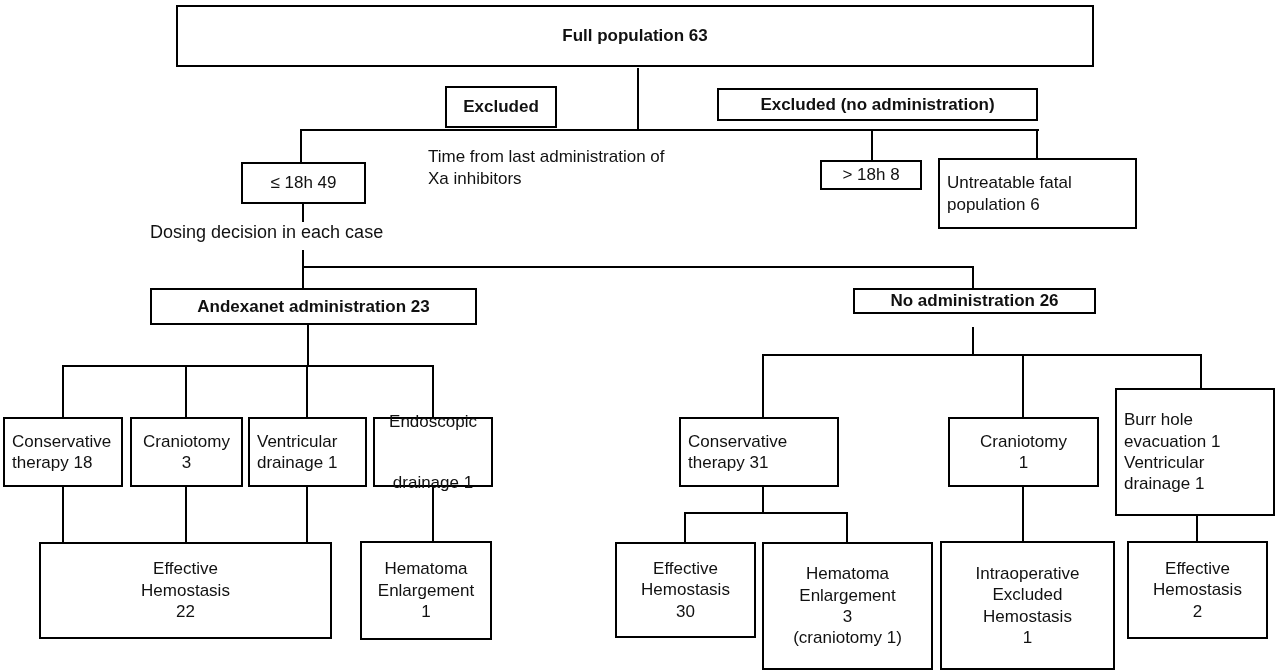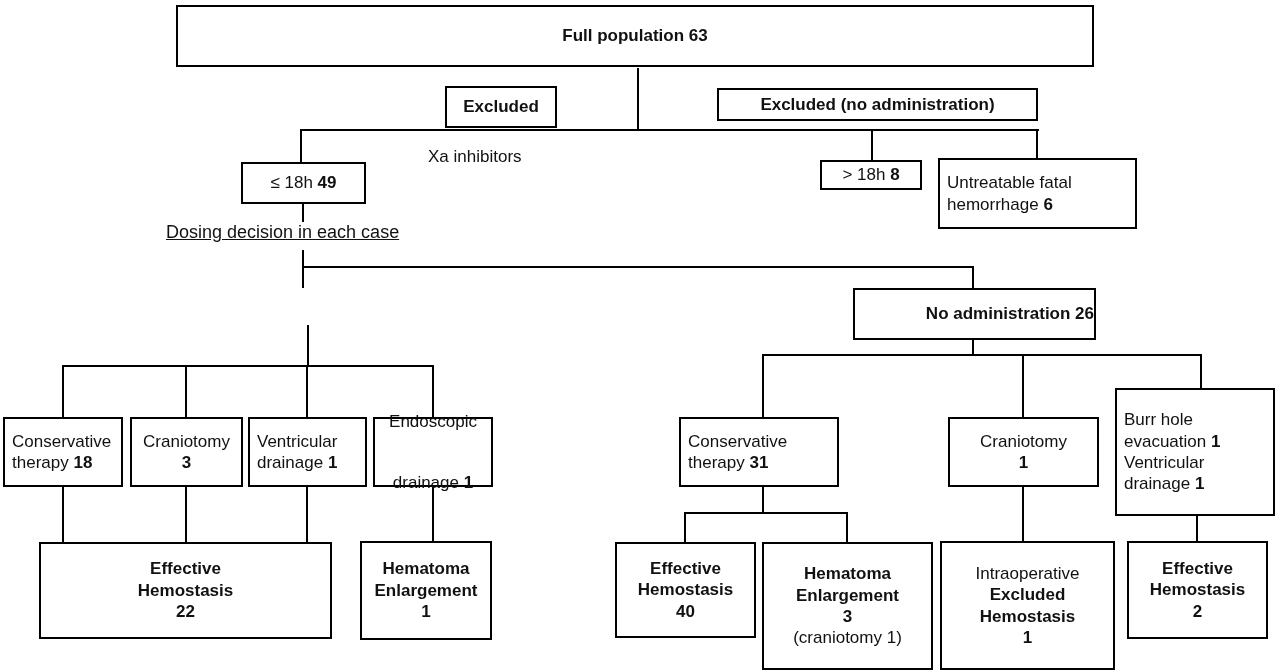--- a/index.html
+++ b/index.html
@@ -5,23 +5,23 @@
   html,body{margin:0;padding:0;background:#fff;}
   #stage{position:relative;width:1280px;height:671px;background:#ffffff;overflow:hidden;
          font-family:"Liberation Sans","DejaVu Sans",sans-serif;color:#111;}
   .line{position:absolute;background:#000;}
   .box{position:absolute;border:2px solid #000;background:#fff;box-sizing:border-box;
        display:flex;flex-direction:column;justify-content:center;
        font-size:17px;line-height:1.26;}
   .center{align-items:center;text-align:center;}
   .left{align-items:flex-start;text-align:left;padding-left:7px;padding-right:3px;}
   .bold{font-weight:bold;}
-  span.b{font-weight:bold;margin-top:48px;}
+  span.b{font-weight:normal;margin-top:48px;}
   .freetext{position:absolute;font-size:17px;line-height:1.3;}
-  .underline{text-decoration:underline;margin-left:16px;}
+  .underline{}
   .rich div{white-space:nowrap;}
 </style>
 </head>
 <body>
 
 <div id="stage">
 
   <div class="line" style="left:637px;top:68px;width:2px;height:62px;"></div>
   <div class="line" style="left:300px;top:129px;width:739px;height:2px;"></div>
   <div class="line" style="left:300px;top:129px;width:2px;height:34px;"></div>
@@ -62,37 +62,41 @@
   </div>
   <div class="box center bold" style="left:717px;top:88px;width:321px;height:33px;">
     <div>Excluded (no administration)</div>
   </div>
 
   <div class="box center rich" style="left:241px;top:162px;width:125px;height:42px;">
       <div><span>≤ 18h </span><span class="b">49</span></div>
     </div>
 
   <div class="freetext" style="left:428px;top:146px;">
+    <div>Time from last administration of</div>
     <div>Xa inhibitors</div>
   </div>
 
   <div class="box center rich" style="left:820px;top:160px;width:102px;height:30px;">
       <div><span>&gt; 18h </span><span class="b">8</span></div>
     </div>
 
   <div class="box left rich" style="left:938px;top:158px;width:199px;height:71px;">
       <div><span>Untreatable fatal</span></div>
-      <div><span>hemorrhage </span><span class="b">6</span></div>
+      <div><span>population </span><span class="b">6</span></div>
     </div>
 
   <div class="freetext underline" style="left:150px;top:221px;font-size:18px;">
     <span>Dosing decision in each case</span>
   </div>
 
-  <div class="box center bold" style="left:853px;top:288px;width:243px;height:52px;align-items:flex-end;">
+  <div class="box center bold" style="left:150px;top:288px;width:327px;height:37px;">
+    <div>Andexanet administration 23</div>
+  </div>
+  <div class="box center bold" style="left:853px;top:288px;width:243px;height:26px;">
     <div>No administration 26</div>
   </div>
 
   <div class="box left rich" style="left:3px;top:417px;width:120px;height:70px;">
       <div><span>Conservative</span></div>
       <div><span>therapy </span><span class="b">18</span></div>
     </div>
   <div class="box center rich" style="left:130px;top:417px;width:113px;height:70px;">
       <div><span>Craniotomy</span></div>
       <div><span class="b">3</span></div>
@@ -127,21 +131,21 @@
       <div><span class="b">22</span></div>
     </div>
   <div class="box center rich" style="left:360px;top:541px;width:132px;height:99px;">
       <div><span class="b">Hematoma</span></div>
       <div><span class="b">Enlargement</span></div>
       <div><span class="b">1</span></div>
     </div>
   <div class="box center rich" style="left:615px;top:542px;width:141px;height:96px;">
       <div><span class="b">Effective</span></div>
       <div><span class="b">Hemostasis</span></div>
-      <div><span class="b">40</span></div>
+      <div><span class="b">30</span></div>
     </div>
   <div class="box center rich" style="left:762px;top:542px;width:171px;height:128px;">
       <div><span class="b">Hematoma</span></div>
       <div><span class="b">Enlargement</span></div>
       <div><span class="b">3</span></div>
       <div><span>(craniotomy 1)</span></div>
     </div>
   <div class="box center rich" style="left:940px;top:541px;width:175px;height:129px;">
       <div><span>Intraoperative</span></div>
       <div><span class="b">Excluded</span></div>

